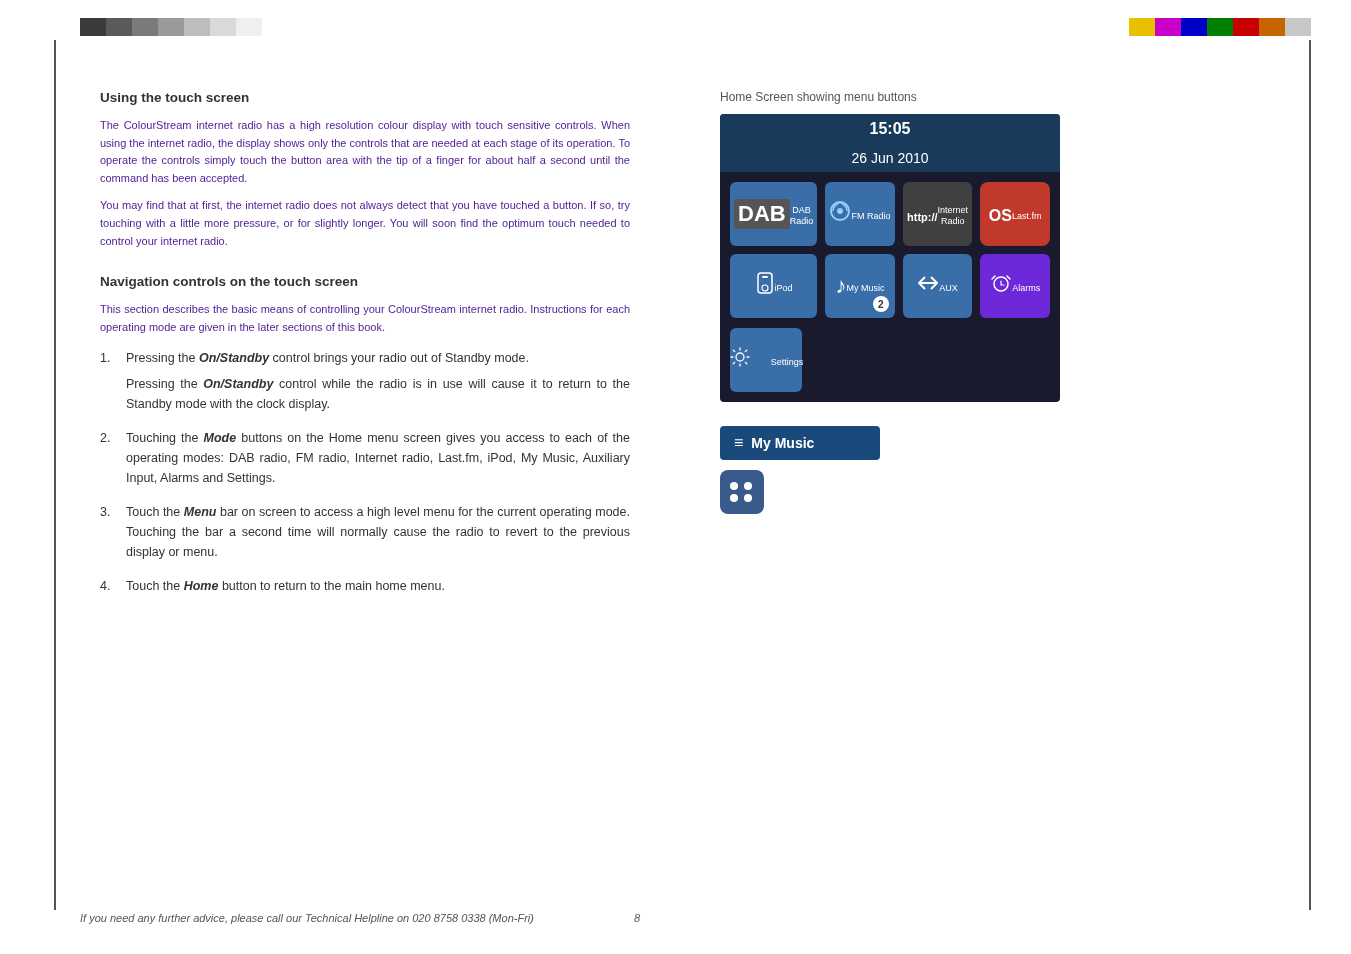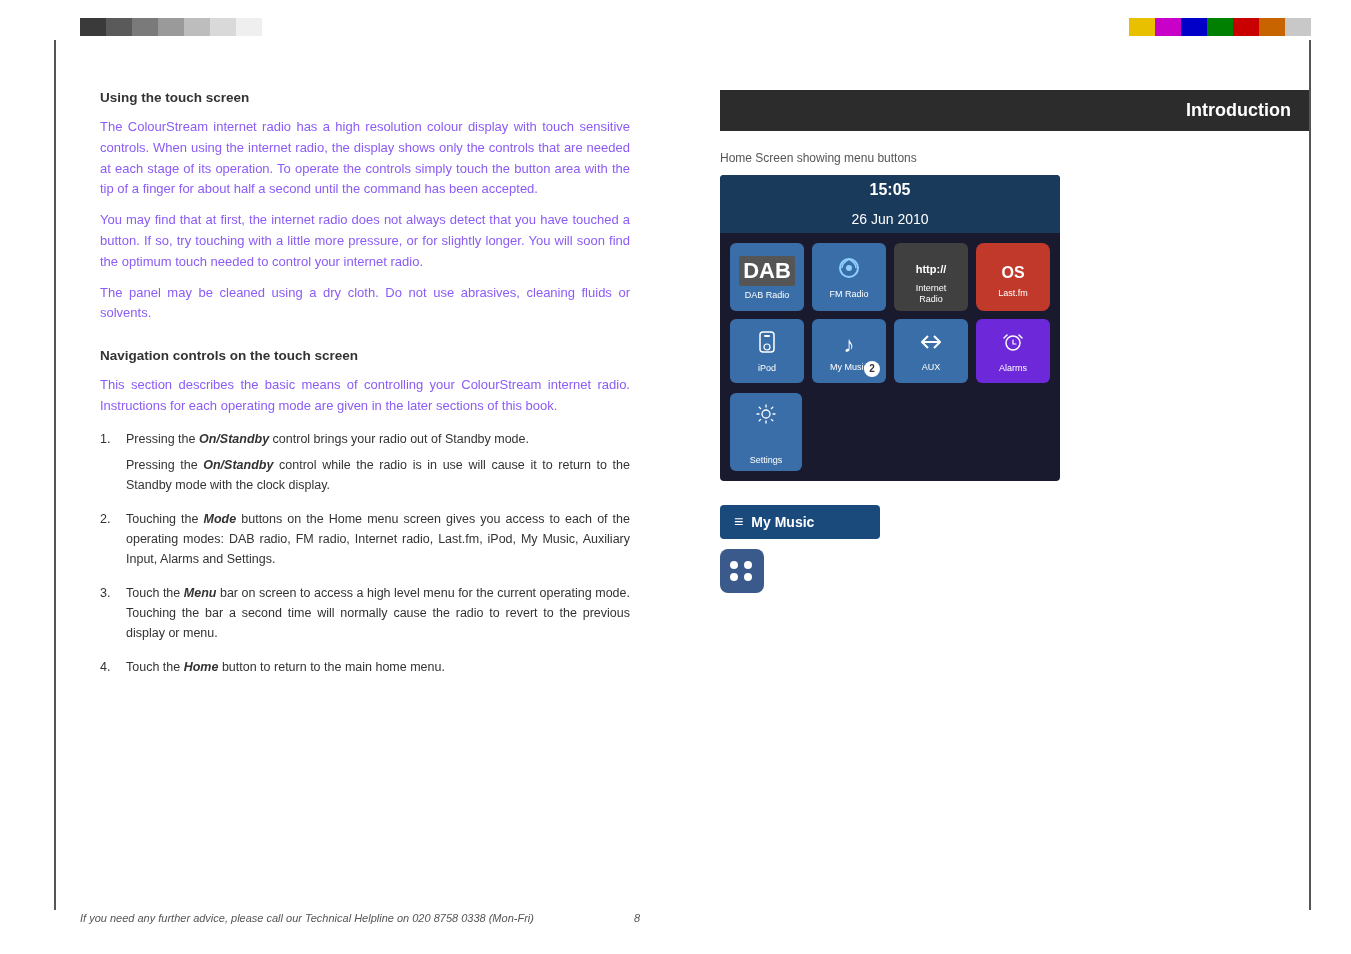--- a/index.html
+++ b/index.html
@@ -101,23 +101,23 @@
     .section-heading-2 {
       font-size: 13.5px;
       font-weight: bold;
       color: #333;
       margin-bottom: 12px;
       margin-top: 24px;
     }
 
     
     .body-text {
-      font-size: 13px;
+      font-size: 11px;
       line-height: 1.6;
-      color: #8b5cf6;
+      color: #4c1d95;
       margin-bottom: 10px;
       text-align: justify;
     }
 
     
     .numbered-list {
       padding-left: 0;
       list-style: none;
       margin-top: 12px;
     }
@@ -191,21 +191,21 @@
     .screen-body {
       padding: 10px;
       display: grid;
       grid-template-columns: repeat(4, 1fr);
       gap: 8px;
     }
     .menu-btn {
       background: #2a5a8c;
       border-radius: 6px;
       display: flex;
-      flex-direction: column;
+      flex-direction: row;
       align-items: center;
       justify-content: center;
       padding: 10px 4px 6px;
       cursor: pointer;
       min-height: 64px;
       position: relative;
     }
     .menu-btn .btn-icon {
       font-size: 22px;
       margin-bottom: 4px;
@@ -376,21 +376,20 @@
       <div class="cb-block" style="background:#efefef;"></div>
     </div>
 
     <div class="vline-left"></div>
 
     <div style="margin-top: 50px;">
       <h2 class="section-heading">Using the touch screen</h2>
 
       <p class="body-text">The ColourStream internet radio has a high resolution colour display with touch sensitive controls. When using the internet radio, the display shows only the controls that are needed at each stage of its operation. To operate the controls simply touch the button area with the tip of a finger for about half a second until the command has been accepted.</p>
       <p class="body-text">You may find that at first, the internet radio does not always detect that you have touched a button. If so, try touching with a little more pressure, or for slightly longer. You will soon find the optimum touch needed to control your internet radio.</p>
-      <p class="body-text">The panel may be cleaned using a dry cloth. Do not use abrasives, cleaning fluids or solvents.</p>
 
       <h2 class="section-heading-2">Navigation controls on the touch screen</h2>
 
       <p class="body-text">This section describes the basic means of controlling your ColourStream internet radio. Instructions for each operating mode are given in the later sections of this book.</p>
 
       <ol class="numbered-list">
         <li>
           <span class="num">1.</span>
           <span class="content">
             Pressing the <span class="bold-italic">On/Standby</span> control brings your radio out of Standby mode.
@@ -433,21 +432,20 @@
       <div class="cb-block" style="background:#0000c8;"></div>
       <div class="cb-block" style="background:#008000;"></div>
       <div class="cb-block" style="background:#c80000;"></div>
       <div class="cb-block" style="background:#c86400;"></div>
       <div class="cb-block" style="background:#c8c8c8;"></div>
     </div>
 
     <div class="vline-right"></div>
 
     <div style="margin-top: 50px;">
-      <div class="intro-banner">Introduction</div>
 
       <p class="caption-text">Home Screen showing menu buttons</p>
 
       <div class="device-screen">
         <div class="screen-header">
           <span class="screen-time">15:05</span>
           <span class="screen-date">26 Jun 2010</span>
         </div>
         <div class="screen-body">
 

